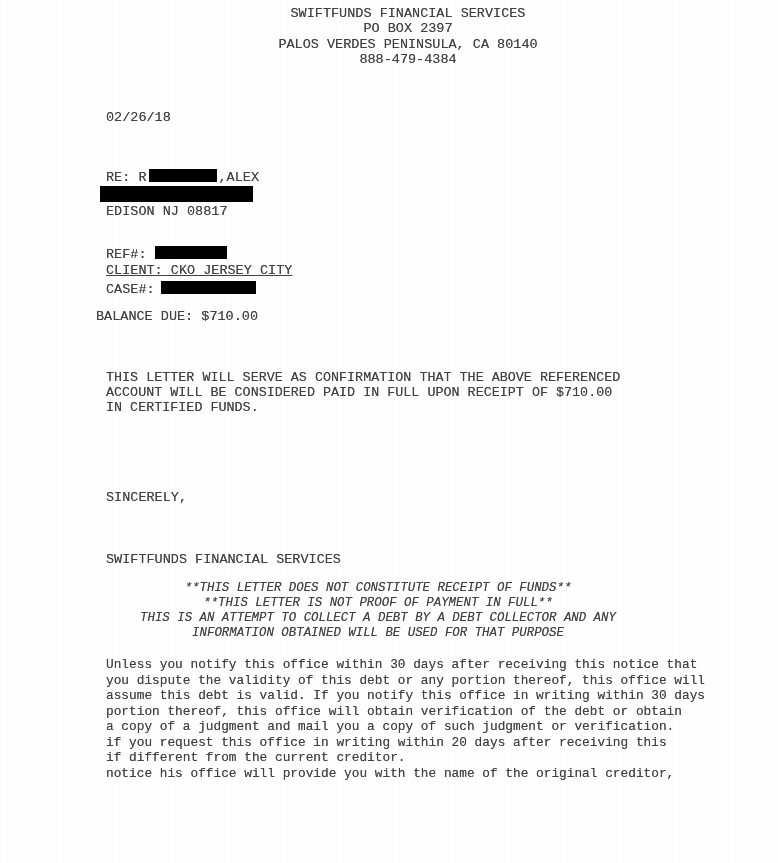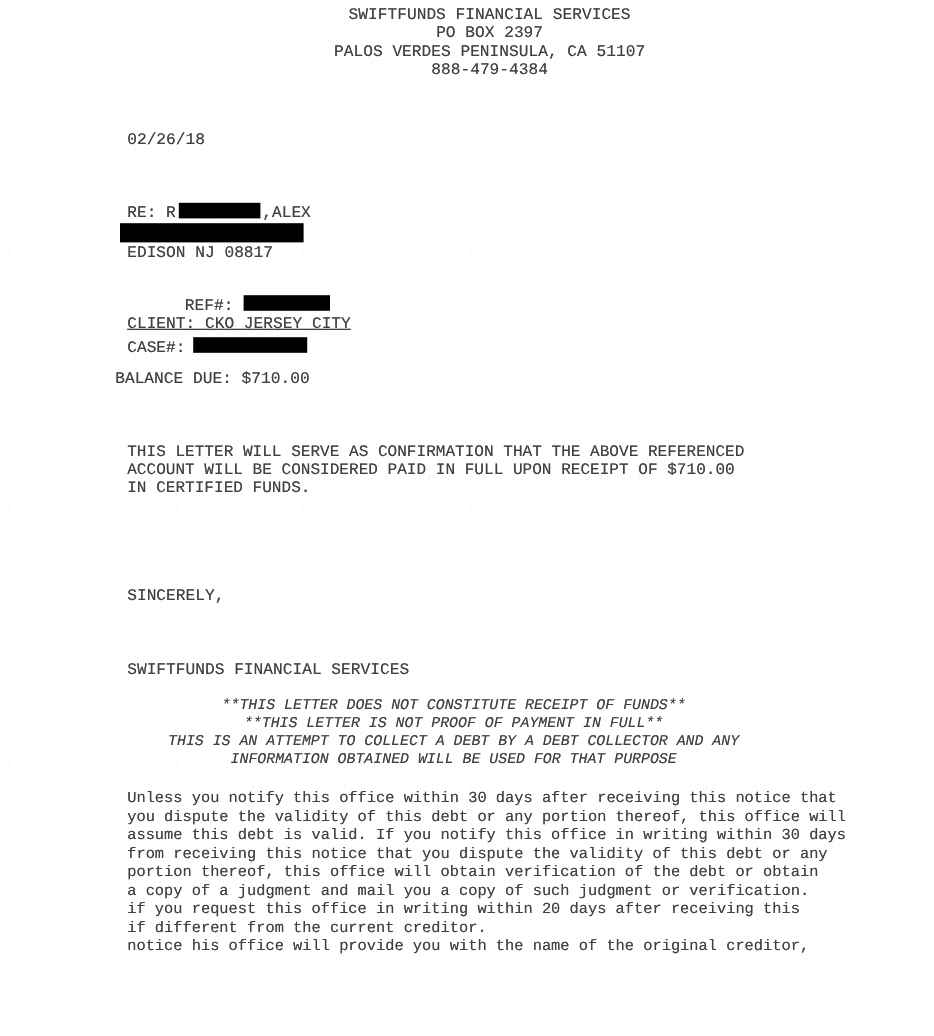--- a/index.html
+++ b/index.html
@@ -27,21 +27,21 @@
     top: 6px; left: 38px; width: 740px;
     text-align: center;
     font-size: 13.5px;
     line-height: 15.3px;
   }
   .body-line { font-size: 13.5px; }
 
   .date-line      { top: 110px; left: 106px; }
   .re-line        { top: 169px; left: 106px; }
   .city-line      { top: 204px; left: 106px; }
-  .ref-line       { top: 246px; left: 106px; margin-left: 48px; }
+  .ref-line       { top: 246px; left: 106px; }
   .client-line    { top: 263px; left: 106px; text-decoration: underline; }
   .case-line      { top: 281px; left: 106px; }
   .balance-line   { top: 309px; left: 96px; }
 
   .redact-inline {
     display: inline-block;
     background: #000;
     height: 13px;
     vertical-align: -1px;
   }
@@ -78,21 +78,21 @@
   .line { white-space: nowrap; }
 </style>
 </head>
 <body>
 
 <div class="page">
 
   <div class="abs header">
     <div class="line">SWIFTFUNDS FINANCIAL SERVICES</div>
     <div class="line">PO BOX 2397</div>
-    <div class="line">PALOS VERDES PENINSULA, CA 51107</div>
+    <div class="line">PALOS VERDES PENINSULA, CA 80140</div>
     <div class="line">888-479-4384</div>
   </div>
 
   <div class="abs body-line date-line">02/26/18</div>
 
   <div class="abs body-line re-line">
     <span>RE: R</span><span class="redact-inline redact-name"></span><span>,ALEX</span>
   </div>
 
   <div class="abs redact-address"></div>
@@ -125,21 +125,20 @@
     <div class="line">**THIS LETTER DOES NOT CONSTITUTE RECEIPT OF FUNDS**</div>
     <div class="line">**THIS LETTER IS NOT PROOF OF PAYMENT IN FULL**</div>
     <div class="line">THIS IS AN ATTEMPT TO COLLECT A DEBT BY A DEBT COLLECTOR AND ANY</div>
     <div class="line">INFORMATION OBTAINED WILL BE USED FOR THAT PURPOSE</div>
   </div>
 
   <div class="abs notice">
     <div class="line">Unless you notify this office within 30 days after receiving this notice that</div>
     <div class="line">you dispute the validity of this debt or any portion thereof, this office will</div>
     <div class="line">assume this debt is valid. If you notify this office in writing within 30 days</div>
-    <div class="line">from receiving this notice that you dispute the validity of this debt or any</div>
     <div class="line">portion thereof, this office will obtain verification of the debt or obtain</div>
     <div class="line">a copy of a judgment and mail you a copy of such judgment or verification.</div>
     <div class="line">if you request this office in writing within 20 days after receiving this</div>
     <div class="line">if different from the current creditor.</div>
     <div class="line">notice his office will provide you with the name of the original creditor,</div>
   </div>
 
 </div>
 
 </body></html>

